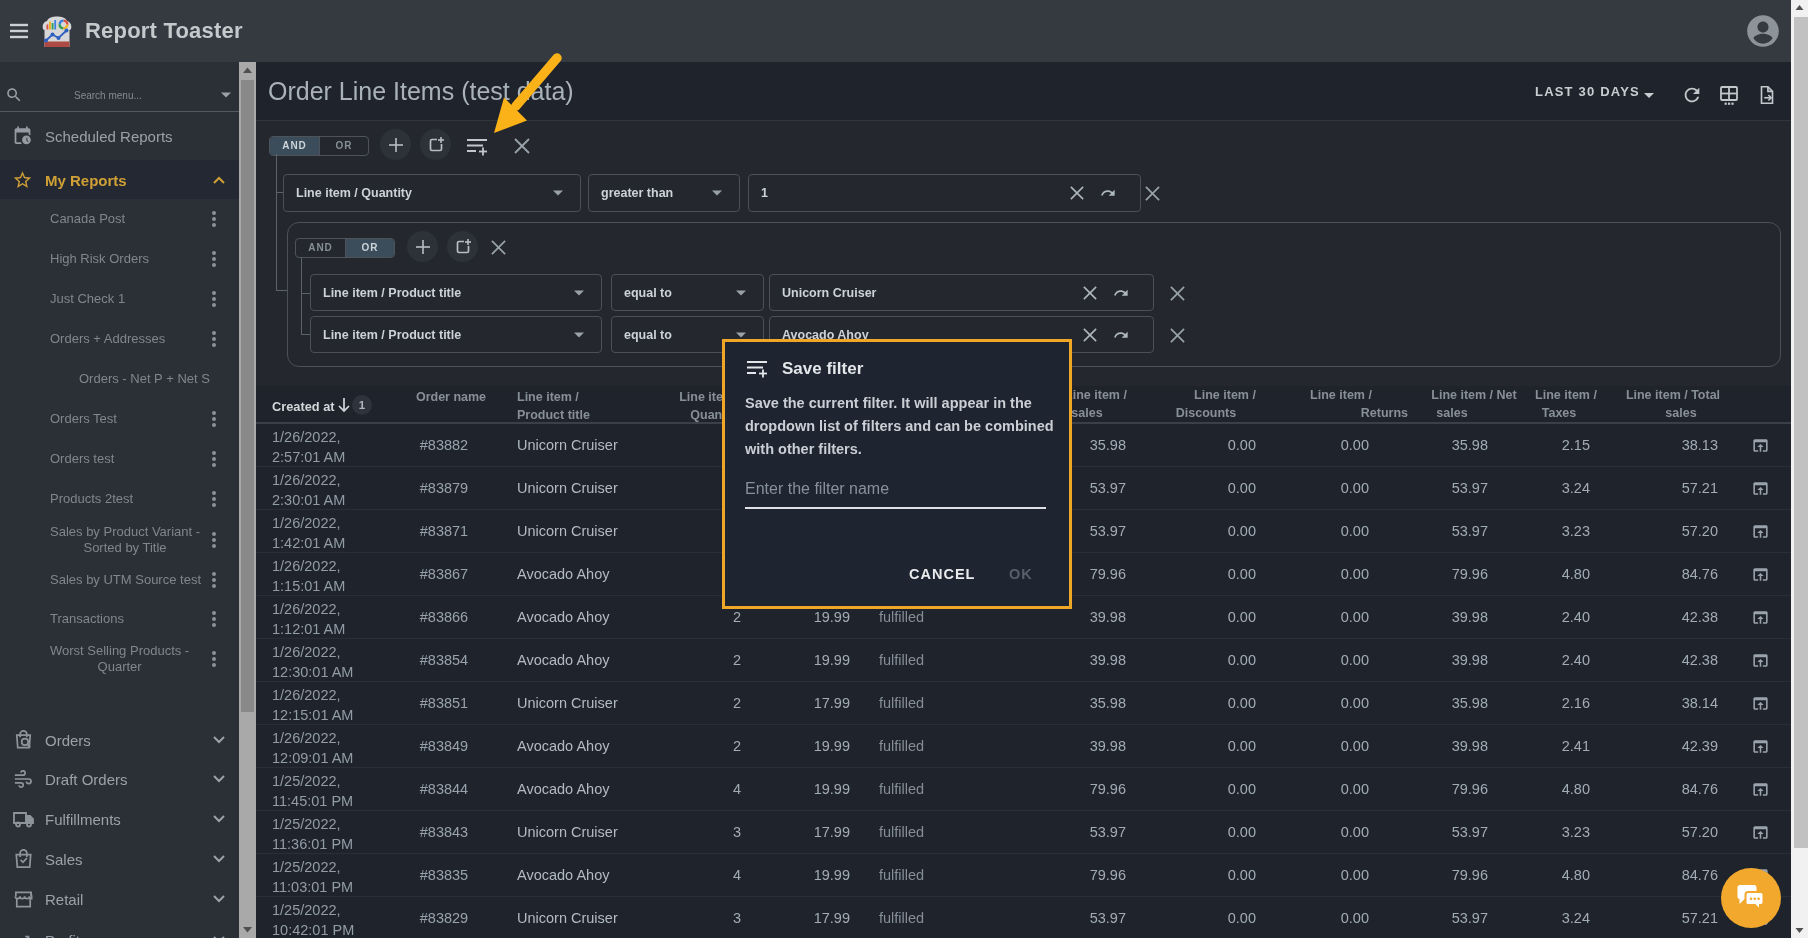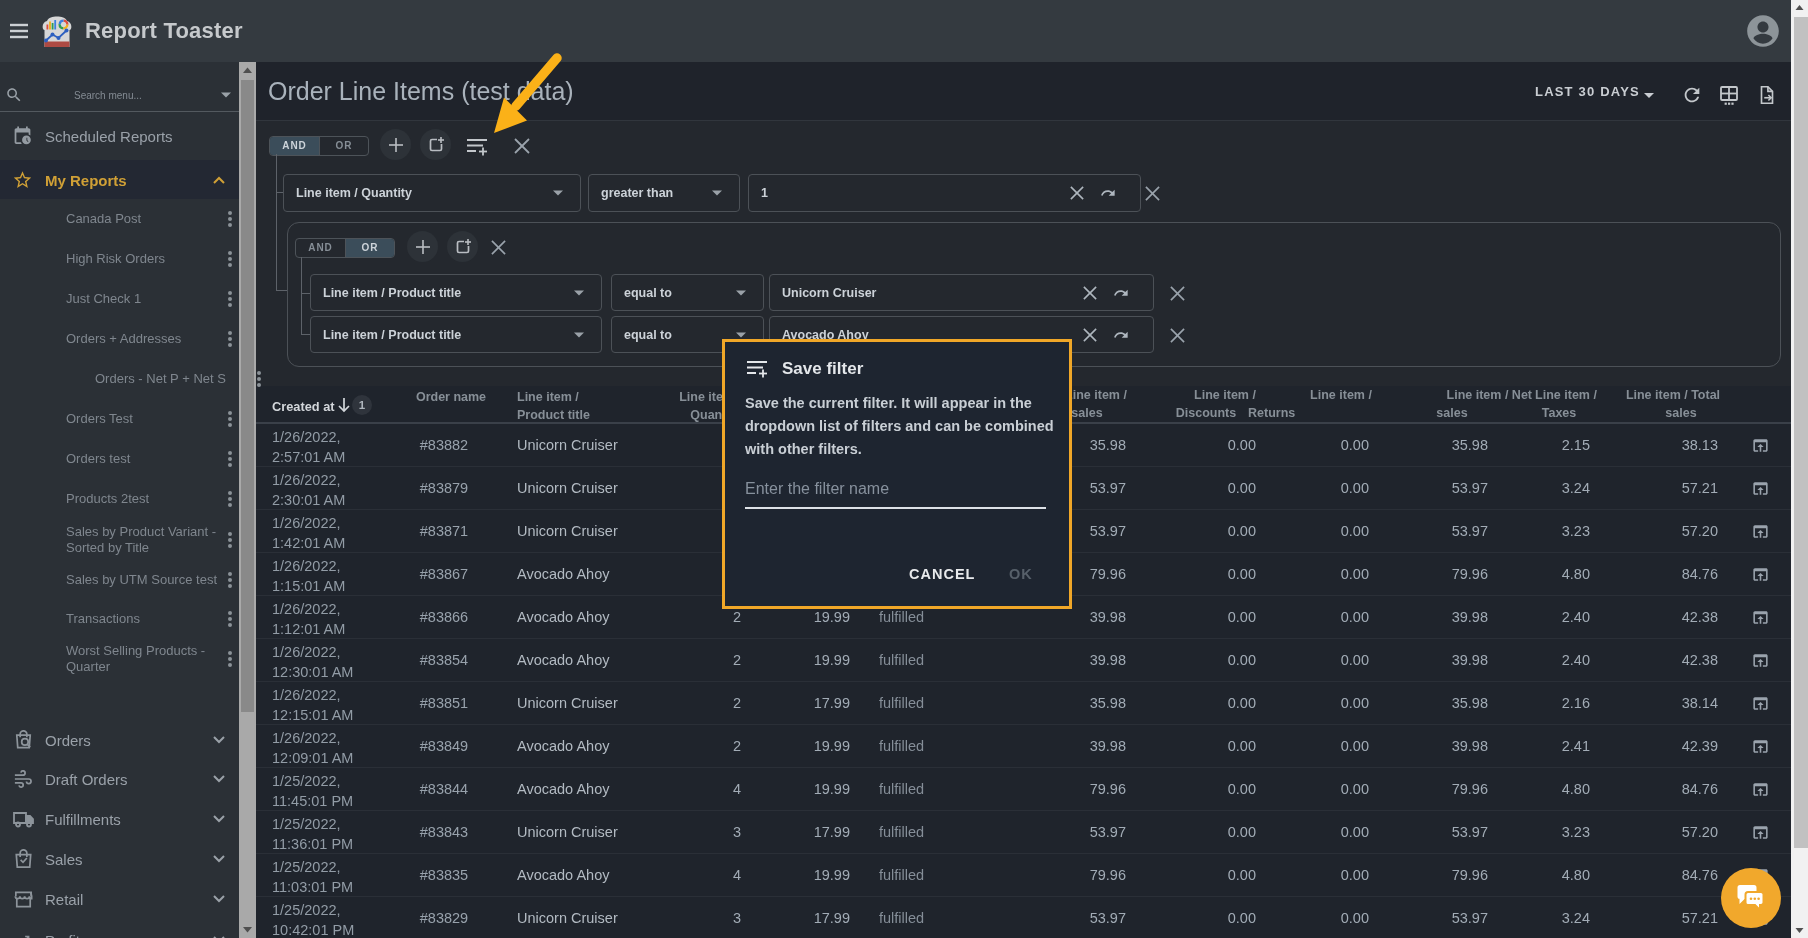--- a/index.html
+++ b/index.html
@@ -13,21 +13,21 @@
 #logo { left:42px; top:16px; }
 #brand { left:85px; top:0; height:62px; line-height:62px; font-size:22px; font-weight:bold; color:#c6c9cc; letter-spacing:0.2px; }
 #avatar { left:1744px; top:12px; }
 
 
 #sidebar { left:0; top:62px; width:239px; height:876px; background:#2b3036; }
 .sitem { position:absolute; left:0; width:239px; color:#9aa1a9; font-size:15px; }
 .sitem .txt { position:absolute; left:45px; top:50%; transform:translateY(-50%);text-align:right; }
 .sitem .ic { position:absolute; left:12px; top:50%; transform:translateY(-50%); }
 .sitem .chev { position:absolute; right:14px; top:50%; transform:translateY(-50%); }
-.sub { position:absolute; left:16px; width:239px; color:#7f868e; font-size:13px; }
+.sub { position:absolute; left:0; width:239px; color:#7f868e; font-size:13px;text-align:center; }
 .sub .txt { position:absolute; left:50px; top:50%; transform:translateY(-50%); line-height:16px; }
 .sub .dots { position:absolute; left:212px; top:50%; transform:translateY(-50%); }
 #searchrow { top:62px; height:49px; }
 #search-ph { position:absolute; left:30px; top:33px; transform:translateY(-50%); color:#848b93; font-size:10px;margin-left:44px; }
 #sb-divider { left:0; top:111px; width:239px; height:1px; background:#53595f; }
 
 
 #sbsc { left:239px; top:62px; width:17px; height:876px; background:#a9a9a9; }
 #sbsc .thumb { position:absolute; left:2px; top:18px; width:13px; height:632px; background:#898989; }
 #sbsc .btn { position:absolute; left:0; width:17px; height:18px; background:#a9a9a9; }
@@ -261,22 +261,22 @@
         <div class="c" style="left:130px;top:2px;width:130px;text-align:center;line-height:18px;">Order name</div>
         <div class="c" style="left:261px;top:2px;line-height:18px;">Line item /<br>Product title</div>
         <div class="c" style="left:385px;top:2px;width:100px;text-align:right;line-height:18px;">Line item /<br>Quantity</div>
         <div class="c" style="left:494px;top:2px;width:100px;text-align:right;line-height:18px;">Line item /<br>Price</div>
         <div class="c" style="left:623px;top:2px;line-height:18px;">Line item /<br>Fulfillment</div>
         <div class="c" style="left:760px;top:2px;width:160px;text-align:center;">Line item /</div>
         <div class="c" style="left:751px;top:20px;width:160px;text-align:center;">sales</div>
         <div class="c" style="left:889px;top:2px;width:160px;text-align:center;">Line item /</div>
         <div class="c" style="left:870px;top:20px;width:160px;text-align:center;">Discounts</div>
         <div class="c" style="left:1005px;top:2px;width:160px;text-align:center;">Line item /</div>
-        <div class="c" style="left:992px;top:20px;width:160px;text-align:left;">Returns</div>
-        <div class="c" style="left:1116px;top:2px;width:160px;text-align:right;padding-left:44px;">Line item / Net</div>
+        <div class="c" style="left:992px;top:20px;width:160px;text-align:right;">Returns</div>
+        <div class="c" style="left:1116px;top:2px;width:160px;text-align:center;padding-left:44px;">Line item / Net</div>
         <div class="c" style="left:1116px;top:20px;width:160px;text-align:center;">sales</div>
         <div class="c" style="left:1230px;top:2px;width:160px;text-align:center;">Line item /</div>
         <div class="c" style="left:1223px;top:20px;width:160px;text-align:center;">Taxes</div>
         <div class="c" style="left:1337px;top:2px;width:160px;text-align:center;">Line item / Total</div>
         <div class="c" style="left:1345px;top:20px;width:160px;text-align:center;">sales</div>
       </div>
     <div id="tbody" class="abs">
         <div class="trow" style="top:0px;">
           <div class="c" style="left:16px;top:3px;line-height:20px;color:#929ca6;">1/26/2022,<br>2:57:01 AM</div>
           <div class="c" style="left:138px;top:13px;width:100px;text-align:center;color:#98a2ac;">#83882</div>

